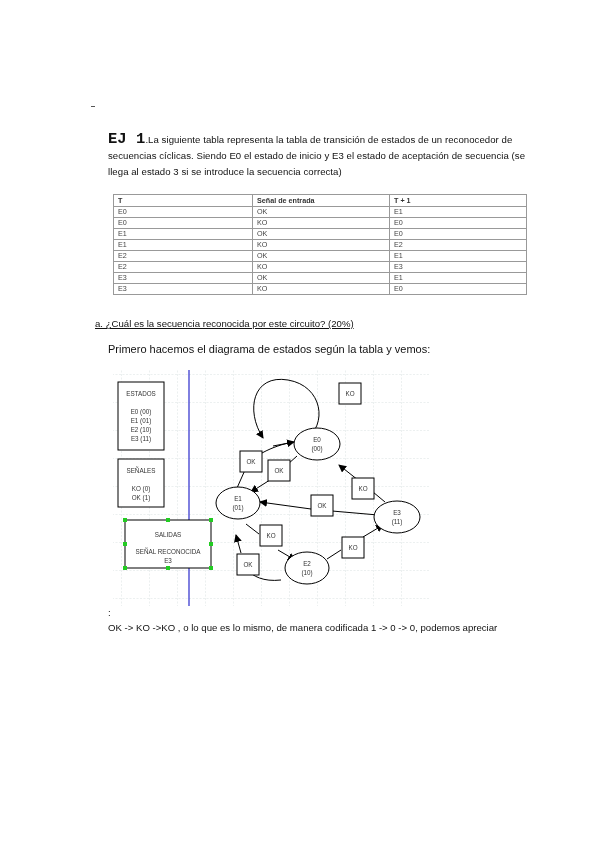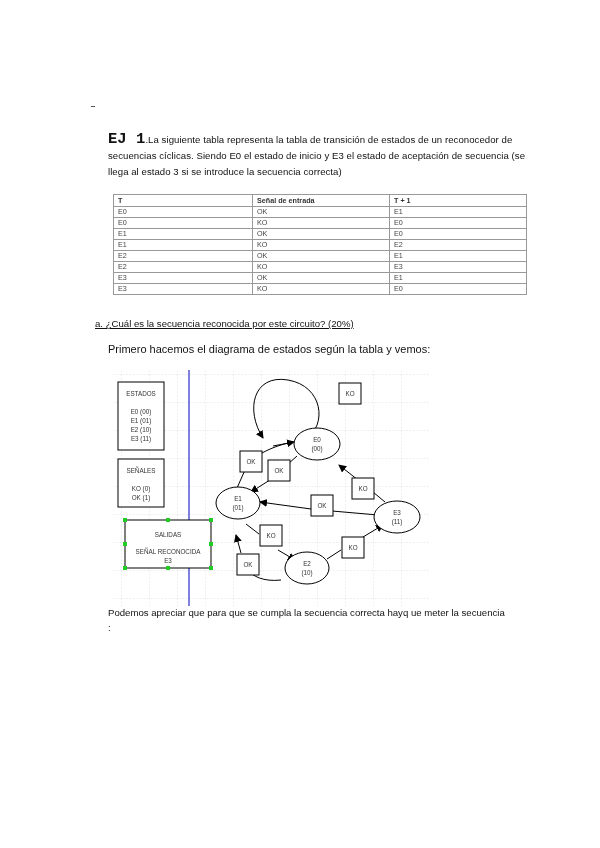--- a/index.html
+++ b/index.html
@@ -198,15 +198,15 @@
         <text x="240" y="180">KO</text>
       </g>
     <g>
         <rect x="124" y="184" width="22" height="21" fill="#fff" stroke="#000"></rect>
         <text x="135" y="197">OK</text>
       </g>
   </g>
 </svg>
 
 <div class="concl">
-  <div>Podemos apreciar que para que se cumpla la secuencia correcta hayq ue meter la secuencia</div>
   <div>:</div>
+  <div>OK -&gt; KO -&gt;KO , o lo que es lo mismo, de manera codificada 1 -&gt; 0 -&gt; 0, podemos apreciar</div>
 </div>
 
 </body></html>

